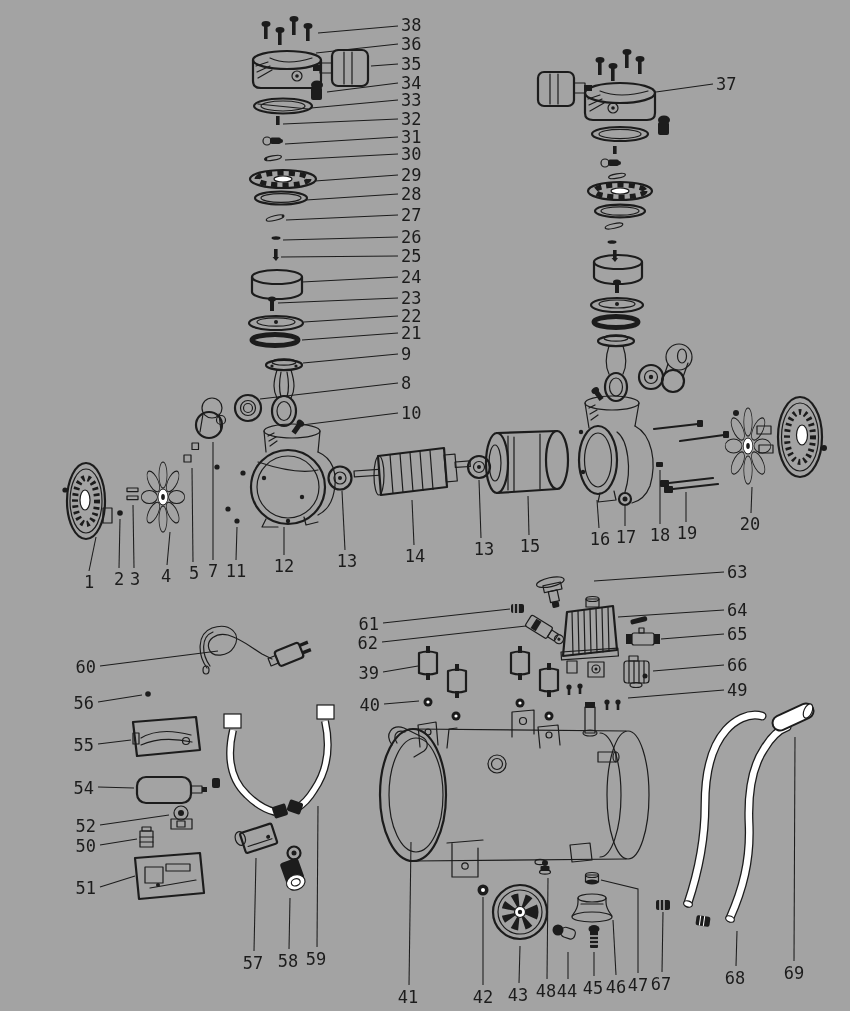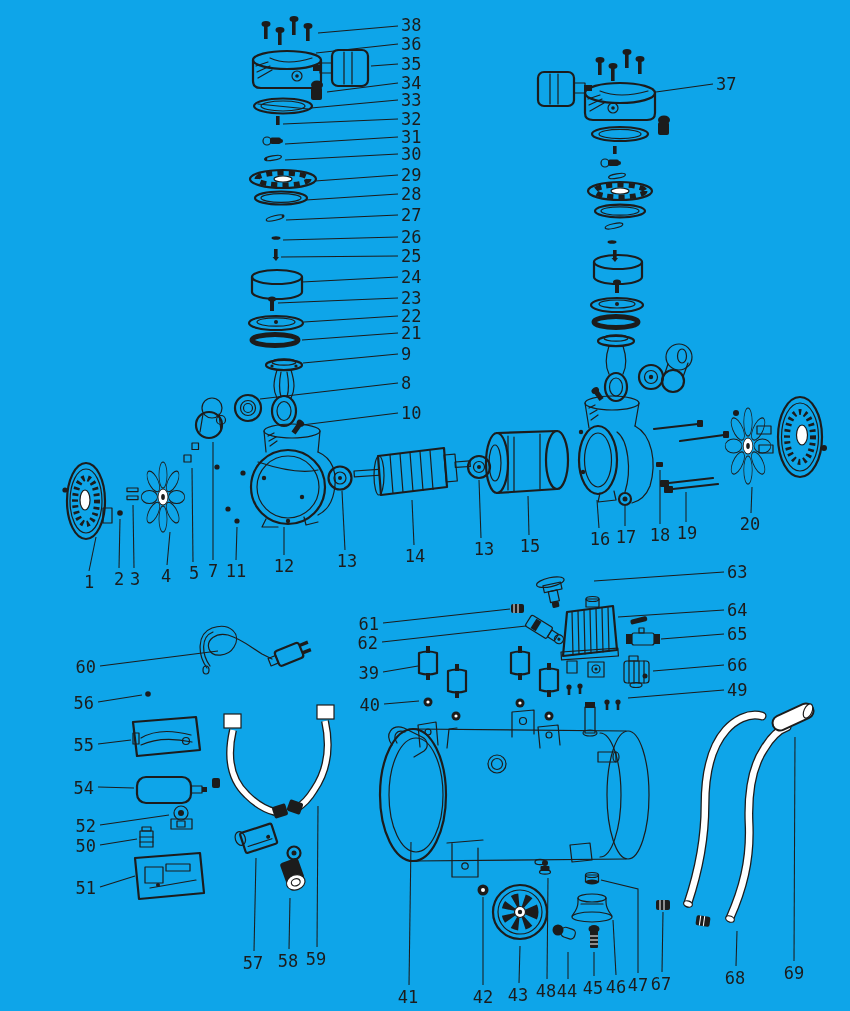--- a/index.html
+++ b/index.html
@@ -1,16 +1,16 @@
 <!DOCTYPE html>
 <html><head>
 <meta charset="utf-8">
 <style>
   html,body{margin:0;padding:0;background:#fff;}
-  #stage{position:relative;width:850px;height:1011px;background:#0ea5e9;overflow:hidden;}
+  #stage{position:relative;width:850px;height:1011px;background:#a3a3a3;overflow:hidden;}
   .ln{fill:none;stroke:#1c1c1c;stroke-width:1.2;stroke-linecap:round;stroke-linejoin:round;}
   .ln2{fill:none;stroke:#1c1c1c;stroke-width:2.2;stroke-linecap:round;stroke-linejoin:round;}
   .fl{fill:#1c1c1c;stroke:none;}
   .wf{fill:#ffffff;stroke:#1c1c1c;stroke-width:1.2;}
   .dash{fill:none;stroke:#1c1c1c;stroke-width:5;stroke-dasharray:6 5;}
   .vane{fill:none;stroke:#1c1c1c;stroke-width:6;stroke-dasharray:2.5 3.5;}
   .spk{fill:none;stroke:#1c1c1c;stroke-width:13;stroke-dasharray:5 5;}
   .tube{fill:none;stroke:#1c1c1c;stroke-width:9;stroke-linecap:round;}
   .tubein{fill:none;stroke:#ffffff;stroke-width:6.4;stroke-linecap:round;}
   .grip{fill:none;stroke:#1c1c1c;stroke-width:17;stroke-linecap:round;}

